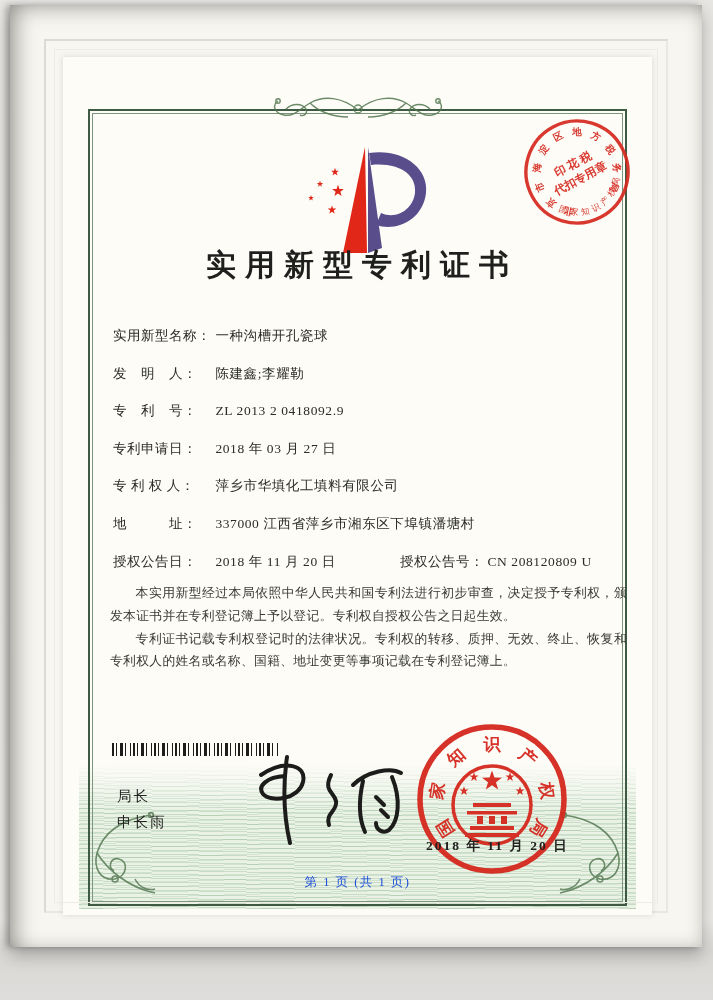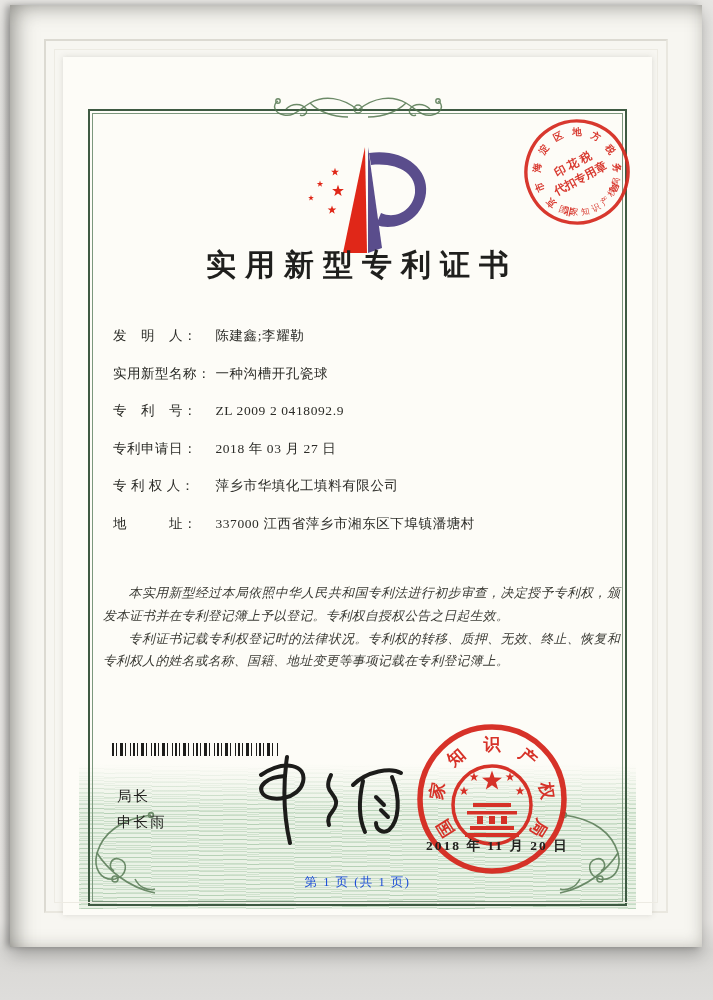--- a/index.html
+++ b/index.html
@@ -57,23 +57,23 @@
   .title{
     position:absolute;left:0;top:188px;width:100%;text-align:center;
     font-size:30px;font-weight:bold;letter-spacing:9px;color:#1f1f1d;text-indent:9px;font-family:Liberation Mono, monospace;
   }
   .fields{position:absolute;left:50px;top:270px;width:505px;font-size:13.5px;color:#2c2c28;}
   .frow{position:relative;height:37.6px;line-height:17px;}
   .flabel{display:inline-block;width:99px;letter-spacing:.5px;vertical-align:top;}
   .fvalue{letter-spacing:.6px;}
   .grant-right{position:absolute;left:287px;top:0;}
   .paras{
-    position:absolute;left:40px;top:525px;width:517px;
+    position:absolute;left:47px;top:525px;width:517px;
     font-size:12.8px;line-height:22.8px;color:#3a3a34;text-align:justify;
-    font-style:italic;letter-spacing:.3px;
+    letter-spacing:.3px;
   }
   .paras p{margin:0;text-indent:2em;}
   .barcode{
     position:absolute;left:49px;top:686px;width:168px;height:13px;
     background:repeating-linear-gradient(90deg,
       #1d1d1b 0 2px,transparent 2px 4px,#1d1d1b 4px 5px,transparent 5px 8px,
       #1d1d1b 8px 11px,transparent 11px 13px,#1d1d1b 13px 14px,transparent 14px 18px,
       #1d1d1b 18px 19px,transparent 19px 21px);
   }
   .director{position:absolute;left:54px;top:726px;font-size:14.5px;color:#232320;line-height:26px;letter-spacing:2px;
@@ -185,42 +185,50 @@
           <text transform="translate(29.725793019095768,26.76522425435433) rotate(312)" font-size="8.5" text-anchor="middle" dominant-baseline="central">局</text>
         </g>
       <text x="55" y="50" text-anchor="middle" font-size="11.5" font-weight="bold" fill="#d5281e">印 花 税</text>
       <text x="55" y="66" text-anchor="middle" font-size="11.5" font-weight="bold" fill="#d5281e">代扣专用章</text>
     </svg>
 
     <div class="title">实用新型专利证书</div>
 
     <div class="fields">
       <div class="frow">
+        <span class="flabel">实用新型名称：</span>
+        <span class="fvalue">一种沟槽开孔瓷球</span>
+      </div>
+      <div class="frow">
         <span class="flabel">发　明　人：</span>
         <span class="fvalue">陈建鑫;李耀勒</span>
       </div>
       <div class="frow">
-        <span class="flabel">实用新型名称：</span>
-        <span class="fvalue">一种沟槽开孔瓷球</span>
-      </div>
-      <div class="frow">
         <span class="flabel">专　利　号：</span>
-        <span class="fvalue">ZL 2009 2 0418092.9</span>
+        <span class="fvalue">ZL 2013 2 0418092.9</span>
       </div>
       <div class="frow">
         <span class="flabel">专利申请日：</span>
         <span class="fvalue">2018 年 03 月 27 日</span>
       </div>
       <div class="frow">
         <span class="flabel">专 利 权 人：</span>
         <span class="fvalue">萍乡市华填化工填料有限公司</span>
       </div>
       <div class="frow">
         <span class="flabel">地　　　址：</span>
         <span class="fvalue">337000  江西省萍乡市湘东区下埠镇潘塘村</span>
+      </div>
+      <div class="frow">
+        <span class="flabel">授权公告日：</span>
+        <span class="fvalue">2018 年 11 月 20 日</span>
+        <span class="grant-right">
+          <span class="flabel" style="width:auto">授权公告号：</span>
+          <span class="fvalue">CN 208120809 U</span>
+        </span>
       </div>
     </div>
 
     <div class="paras">
       <p>本实用新型经过本局依照中华人民共和国专利法进行初步审查，决定授予专利权，颁发本证书并在专利登记簿上予以登记。专利权自授权公告之日起生效。</p>
       <p>专利证书记载专利权登记时的法律状况。专利权的转移、质押、无效、终止、恢复和专利权人的姓名或名称、国籍、地址变更等事项记载在专利登记簿上。</p>
     </div>
 
     <div class="barcode"></div>
 

